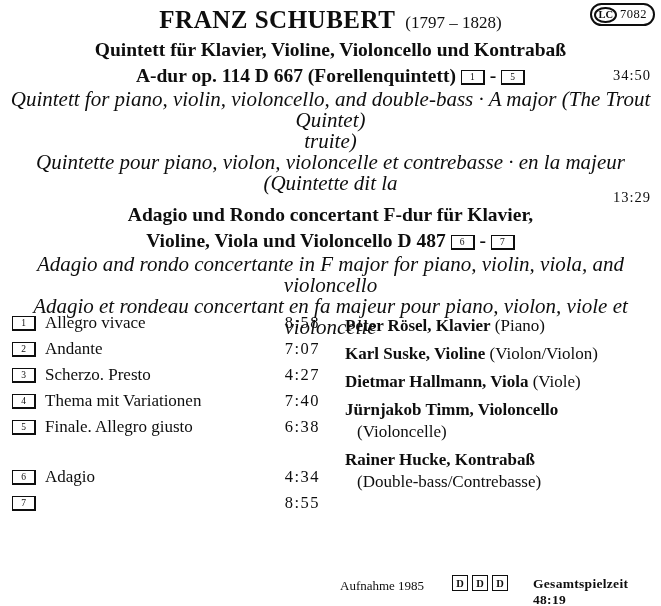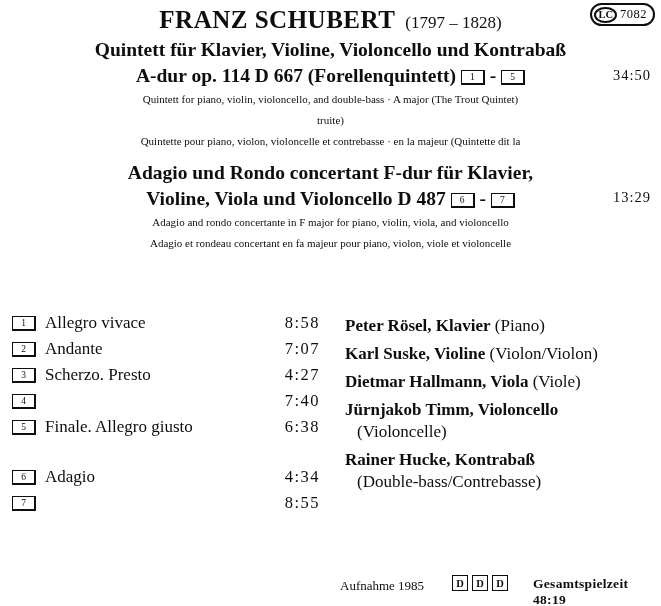--- a/index.html
+++ b/index.html
@@ -23,21 +23,21 @@
     font-weight:bold;font-size:10.5px;line-height:12px;
     padding:0 2px;
   }
   .lc-num{font-weight:normal;font-size:12.5px;letter-spacing:0.5px;}
   
   .header{position:absolute;top:0;left:0;width:100%;text-align:center;}
   .composer-line{margin-top:6px;line-height:28px;}
   .composer{font-weight:bold;font-size:25px;letter-spacing:0.5px;}
   .dates{font-size:17px;margin-left:6px;}
   .work-title{font-weight:bold;font-size:19.5px;line-height:26px;}
-  .sub{font-size:11px;line-height:21px;}
+  .sub{font-size:21px;line-height:21px;font-style:italic;}
   .work2-gap{height:8px;}
   .dur{
     position:absolute;right:10px;
     font-size:14.5px;letter-spacing:1px;
   }
   .dur1{top:67px;}
   .dur2{top:189px;}
   
   .tbox{
     display:inline-block;
@@ -130,20 +130,21 @@
       <span>Andante</span>
       <span class="track-time">7:07</span>
     </div>
     <div class="track-row">
       <span class="tbox">3</span>
       <span>Scherzo. Presto</span>
       <span class="track-time">4:27</span>
     </div>
     <div class="track-row">
       <span class="tbox">4</span>
+      <span>Thema mit Variationen</span>
       <span class="track-time">7:40</span>
     </div>
     <div class="track-row">
       <span class="tbox">5</span>
       <span>Finale. Allegro giusto</span>
       <span class="track-time">6:38</span>
     </div>
 
     <div class="group-gap"></div>
 

